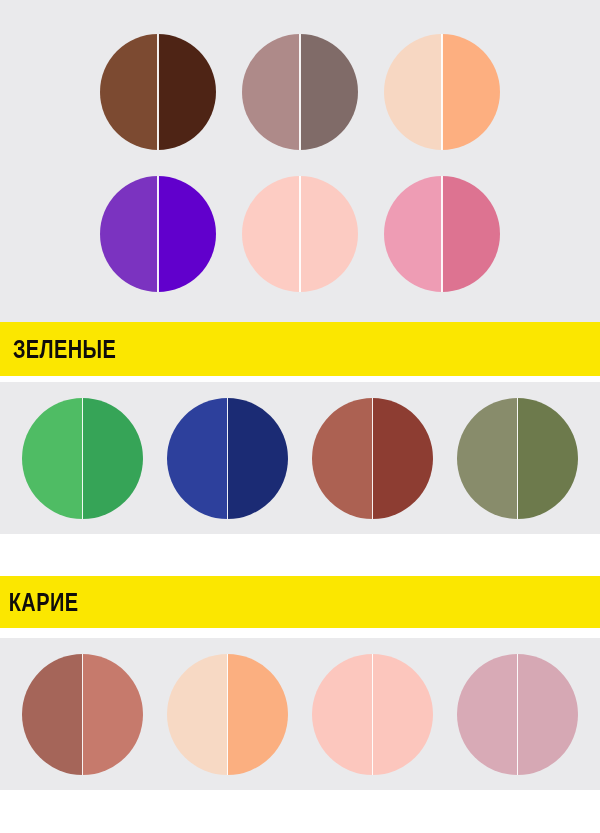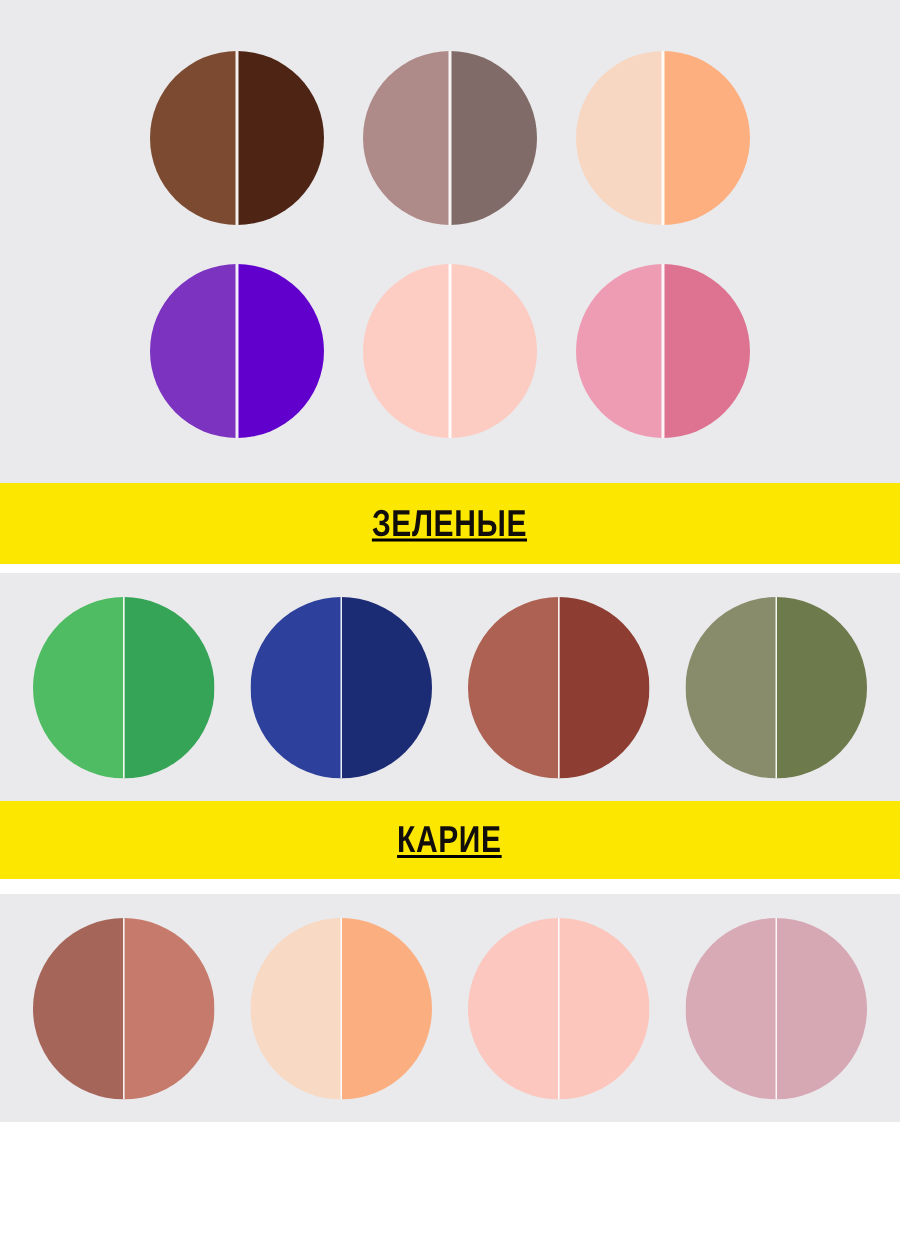--- a/index.html
+++ b/index.html
@@ -57,23 +57,21 @@
     margin-left: -0.75px;
     background: rgba(255,255,255,0.92);
   }
 
   
   .label-banner {
     width: 600px;
     background: #fbe700;
     display: flex;
     align-items: center;
-    justify-content: center;
     box-sizing: border-box;
-    text-decoration: underline;
   }
   .label-banner .label-text {
     color: #100d0b;
     font-family: "Liberation Sans", sans-serif;
     font-weight: bold;
     font-size: 25px;
     letter-spacing: 0.5px;
     transform: scaleX(0.80);
     transform-origin: center;
     white-space: nowrap;
@@ -90,21 +88,21 @@
   #section-top .palette-row { width: 470px; }
   #section-top .swatch { width: 116px; height: 116px; margin: 13px 13px; }
 
   #banner-green { height: 54px; }
   #gap-1 { height: 6px; }
 
   #section-middle { height: 152px; }
   #section-middle .palette-row { width: 580px; justify-content: space-around; }
   #section-middle .swatch { width: 121px; height: 121px; }
 
-  #banner-brown { height: 52px; }
+  #banner-brown { height: 52px; margin-top: 42px; }
   #gap-2 { height: 10px; }
 
   #section-bottom { height: 152px; }
   #section-bottom .palette-row { width: 580px; justify-content: space-around; }
   #section-bottom .swatch { width: 121px; height: 121px; }
 
   #banner-blue { height: 52px; }
 </style>
 </head>
 <body>

